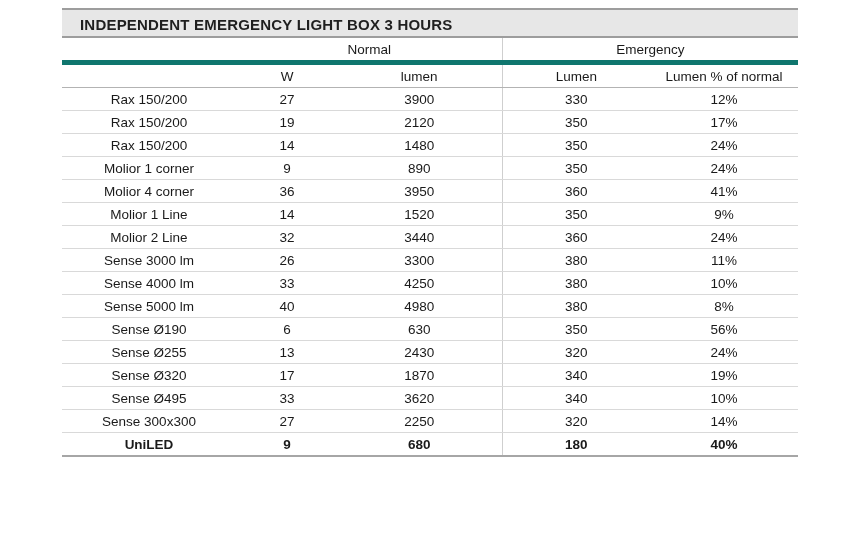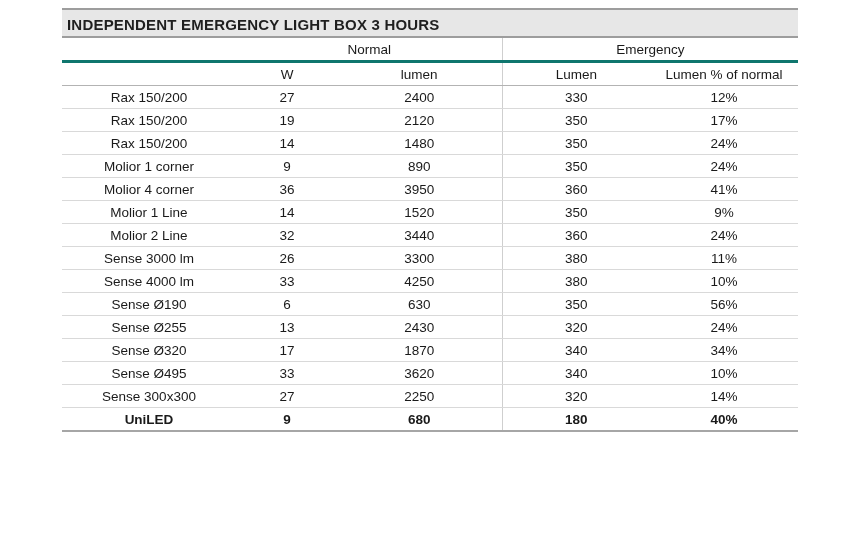--- a/index.html
+++ b/index.html
@@ -21,21 +21,21 @@
   .title-bar {
     background: #e7e7e7;
     border-top: 2px solid #9d9d9d;
     border-bottom: 2px solid #9d9d9d;
     height: 30px;
     line-height: 30px;
     font-size: 15px;
     font-weight: 700;
     letter-spacing: 0.2px;
     color: #1f1f1f;
-    padding-left: 5px;
+    padding-left: 18px;
     box-sizing: border-box;
     white-space: nowrap;
     overflow: hidden;
   }
   table.data-table {
     border-collapse: collapse;
     table-layout: fixed;
     width: 736px;
     font-size: 13.5px;
   }
@@ -43,21 +43,21 @@
   table.data-table td {
     font-weight: 400;
     height: 22px;
     padding: 0 2px;
     text-align: center;
     vertical-align: middle;
     white-space: nowrap;
     overflow: hidden;
   }
   tr.group-row th {
-    border-bottom: 3px solid #0f766e;
+    border-bottom: 5px solid #0f766e;
   }
   tr.colhead-row th {
     border-bottom: 1px solid #b3b3b3;
   }
   tbody td {
     border-bottom: 1px solid #d9d9d9;
   }
   tbody tr:last-child td {
     border-bottom: 2px solid #a6a6a6;
     font-weight: bold;
@@ -96,21 +96,21 @@
         <th>W</th>
         <th>lumen</th>
         <th class="div-l">Lumen</th>
         <th>Lumen % of normal</th>
       </tr>
     </thead>
     <tbody>
         <tr>
           <td class="name">Rax 150/200</td>
           <td>27</td>
-          <td>2400</td>
+          <td>3900</td>
           <td class="div-l">330</td>
           <td>12%</td>
         </tr>
         <tr>
           <td class="name">Rax 150/200</td>
           <td>19</td>
           <td>2120</td>
           <td class="div-l">350</td>
           <td>17%</td>
         </tr>
@@ -157,39 +157,46 @@
           <td>11%</td>
         </tr>
         <tr>
           <td class="name">Sense 4000 lm</td>
           <td>33</td>
           <td>4250</td>
           <td class="div-l">380</td>
           <td>10%</td>
         </tr>
         <tr>
+          <td class="name">Sense 5000 lm</td>
+          <td>40</td>
+          <td>4980</td>
+          <td class="div-l">380</td>
+          <td>8%</td>
+        </tr>
+        <tr>
           <td class="name">Sense Ø190</td>
           <td>6</td>
           <td>630</td>
           <td class="div-l">350</td>
           <td>56%</td>
         </tr>
         <tr>
           <td class="name">Sense Ø255</td>
           <td>13</td>
           <td>2430</td>
           <td class="div-l">320</td>
           <td>24%</td>
         </tr>
         <tr>
           <td class="name">Sense Ø320</td>
           <td>17</td>
           <td>1870</td>
           <td class="div-l">340</td>
-          <td>34%</td>
+          <td>19%</td>
         </tr>
         <tr>
           <td class="name">Sense Ø495</td>
           <td>33</td>
           <td>3620</td>
           <td class="div-l">340</td>
           <td>10%</td>
         </tr>
         <tr>
           <td class="name">Sense 300x300</td>

